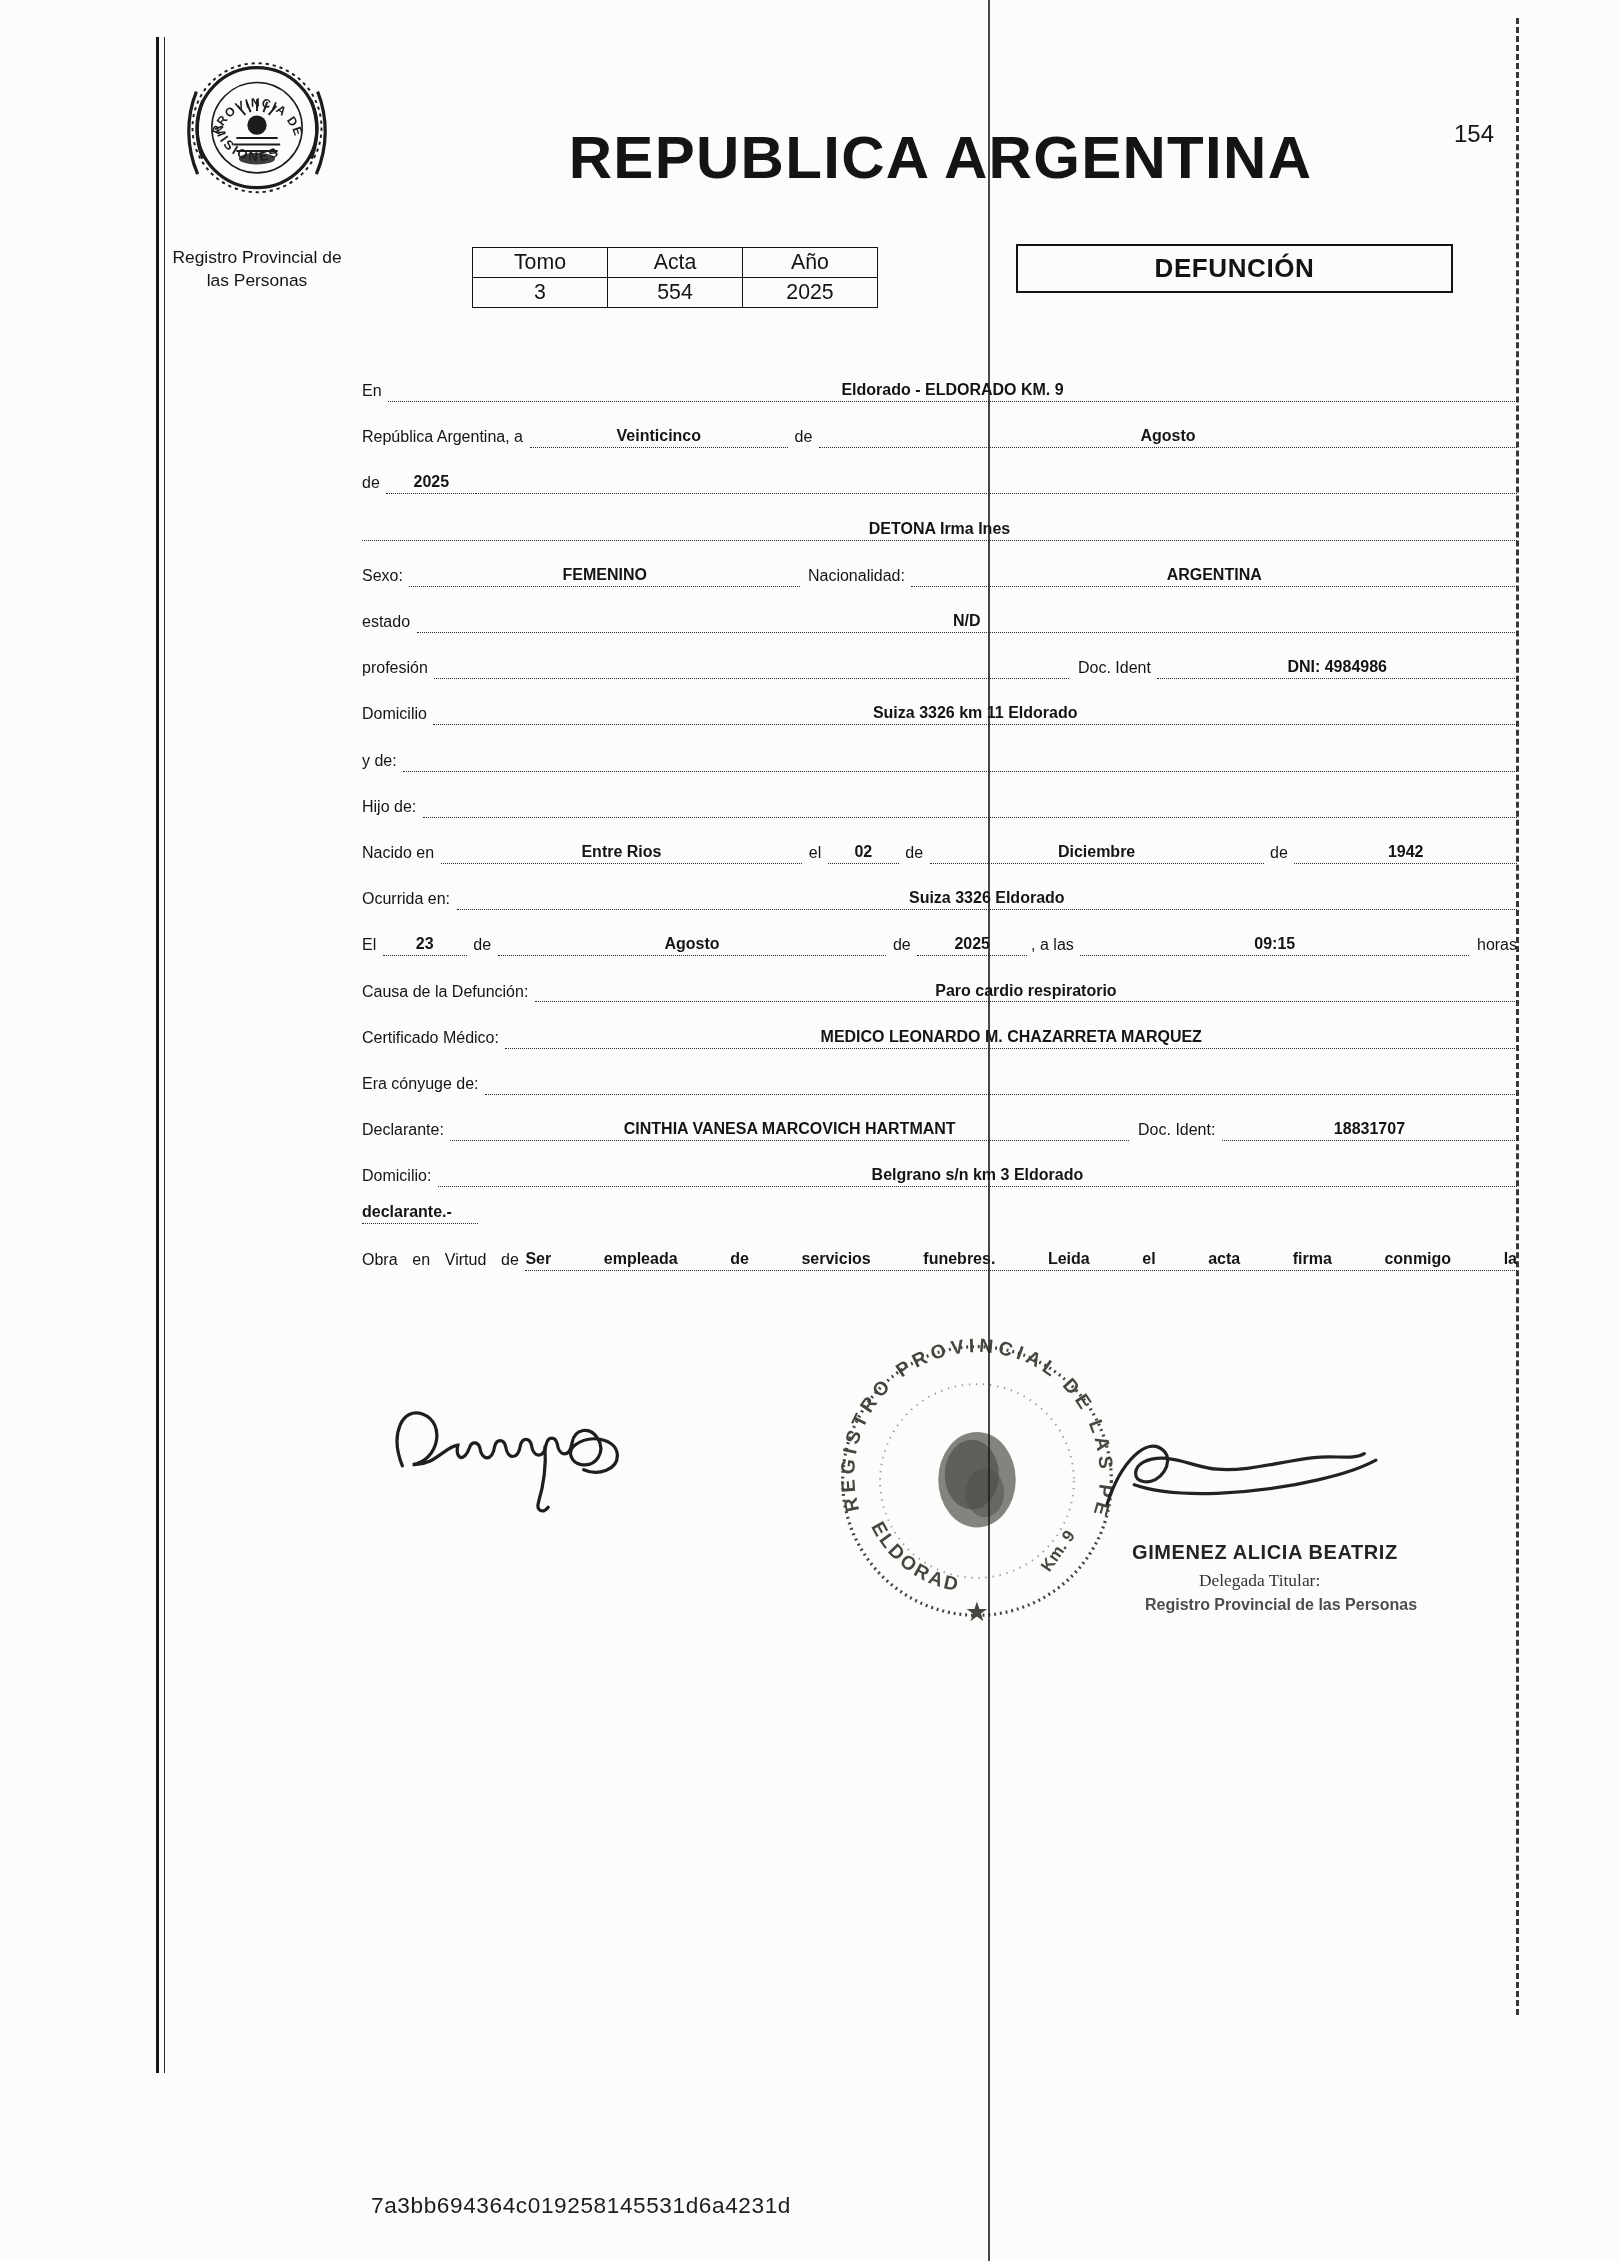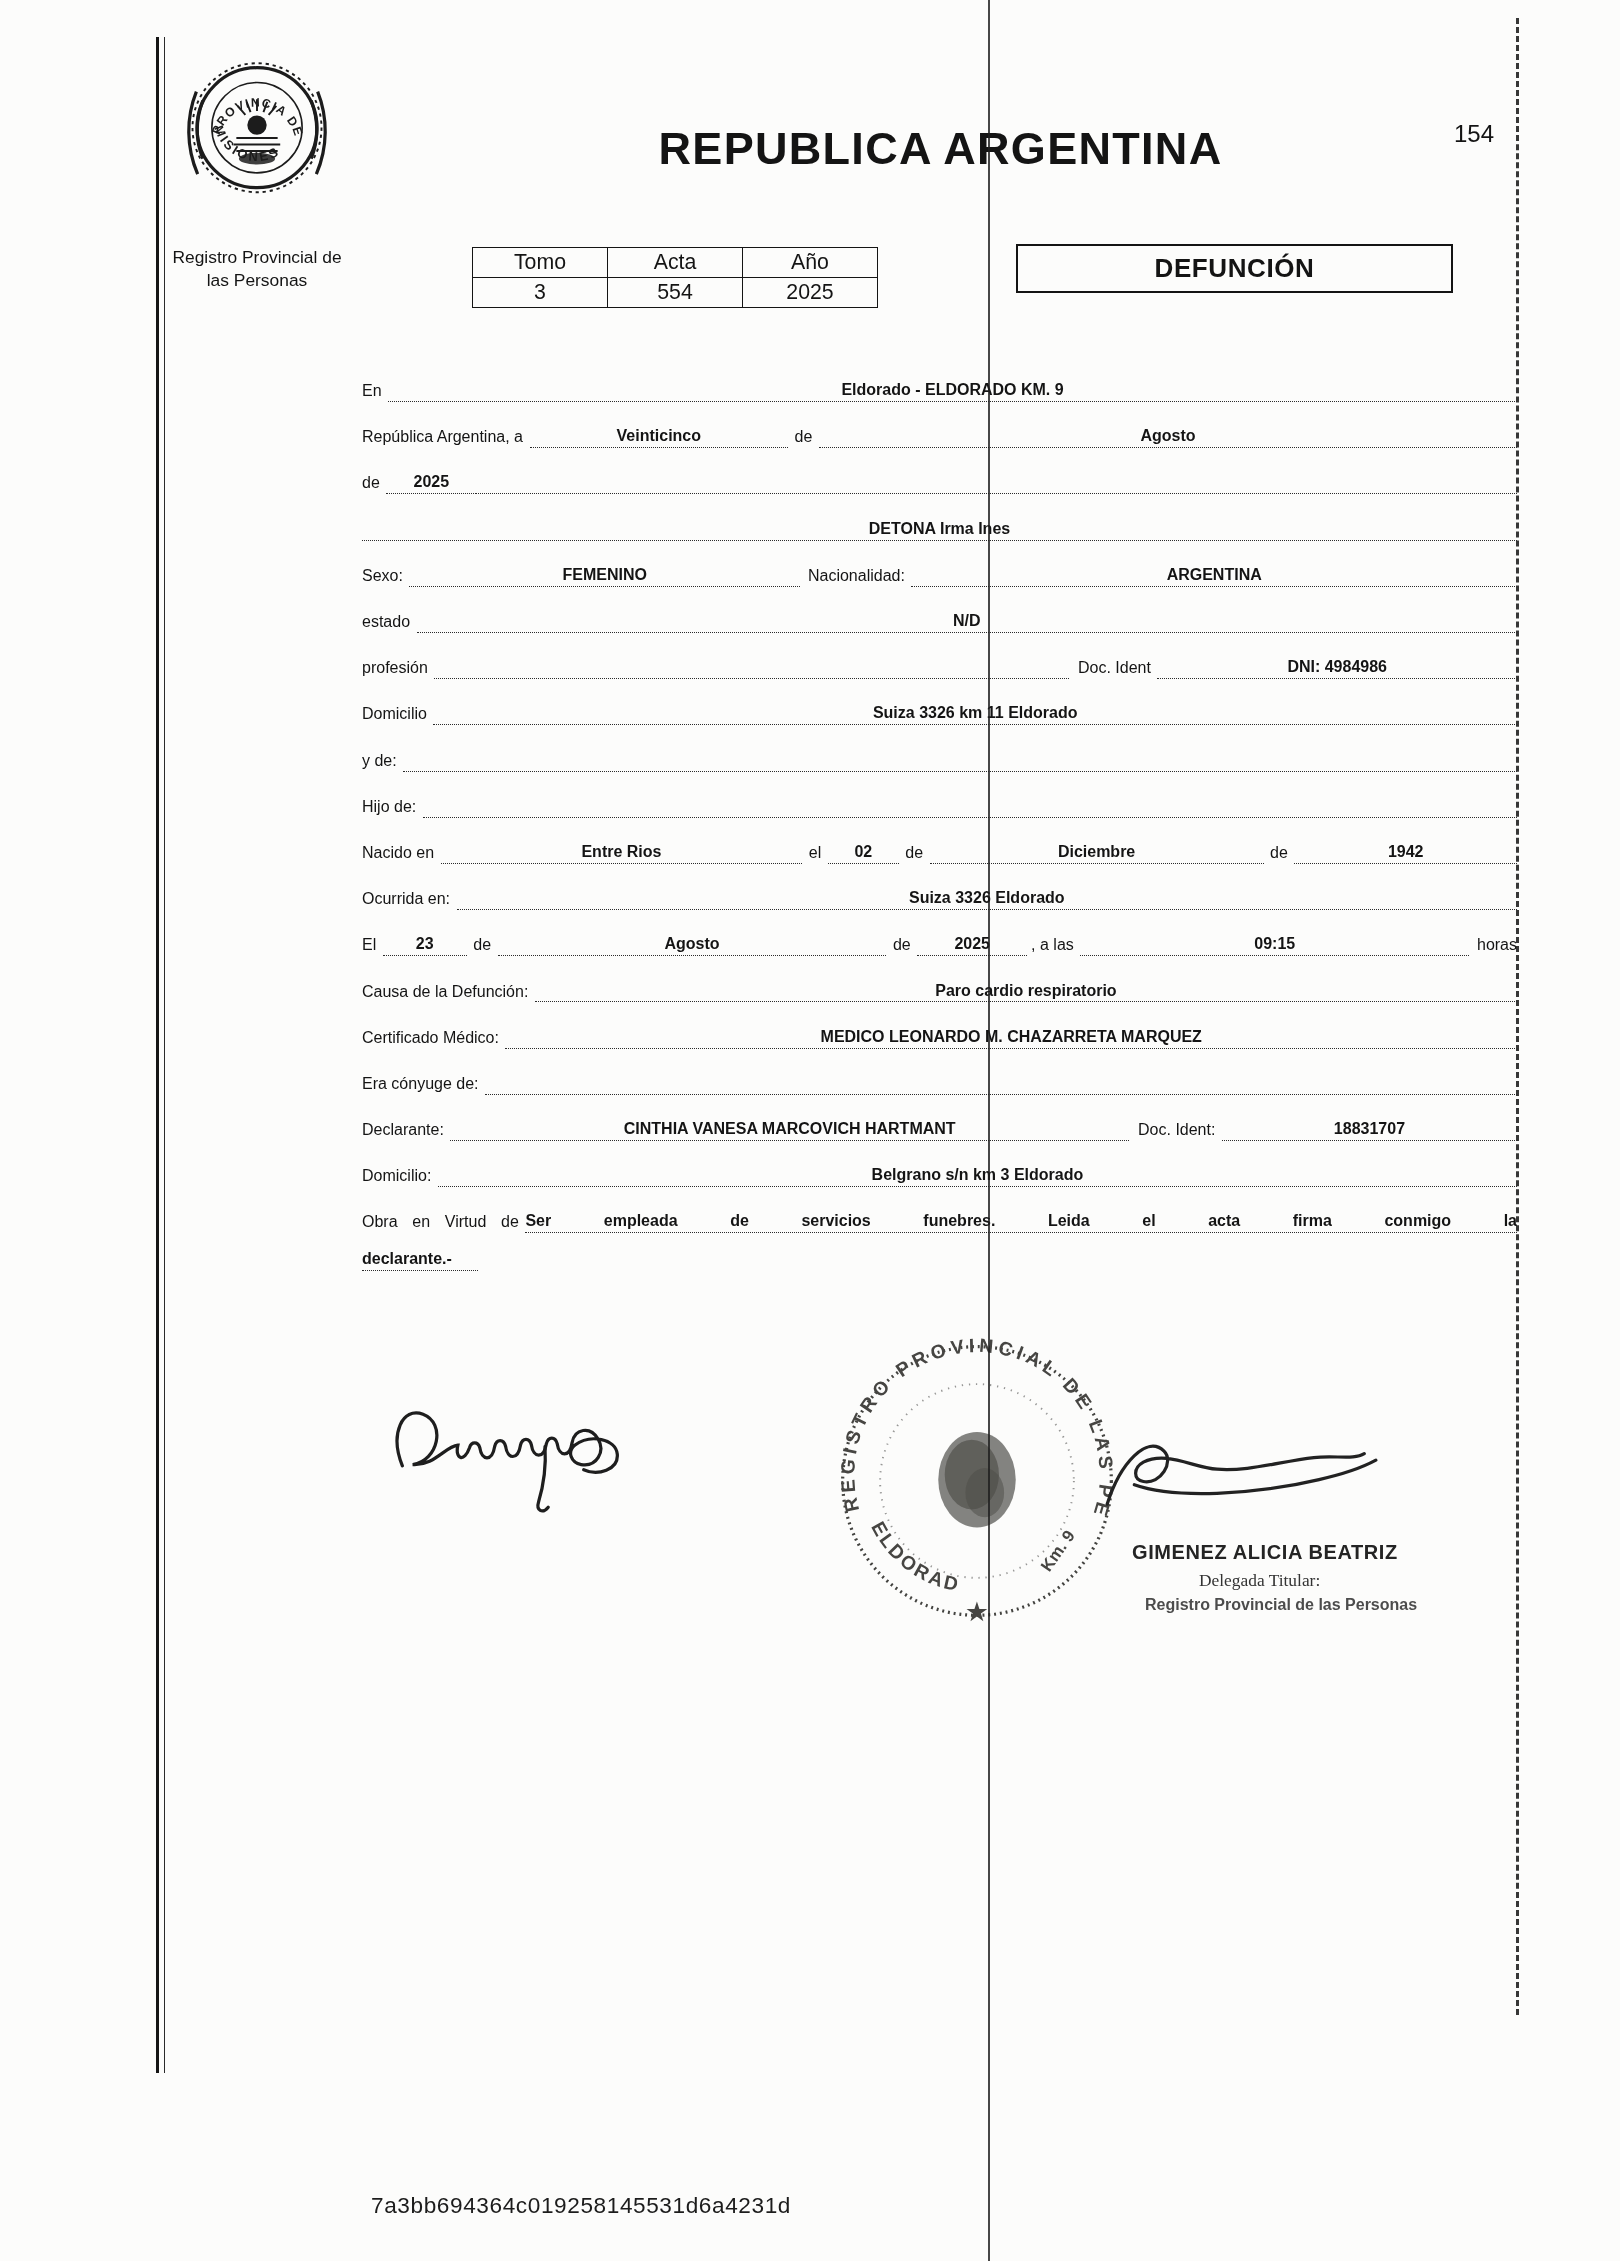--- a/index.html
+++ b/index.html
@@ -16,21 +16,21 @@
   .fold-line   { left:988px; top:0; width:1.9px;  height:2261px; background:#1f1f1f; opacity:.82; z-index:40; }
   .left-line-a { left:156px;  top:37px; width:2.6px; height:2036px; background:#151515; }
   .left-line-b { left:164px;  top:37px; width:1.3px; height:2036px; background:#2a2a2a; }
   .right-line  { left:1516px; top:18px; width:0;  height:1997px; border-left:3.2px dashed #222; opacity:.9; }
 
   .page-number { left:1454px; top:120px; font-size:24px; }
 
   .org-block { left:160px; top:246px; width:194px; text-align:center; font-size:17.4px; line-height:1.3; }
 
   .title { left:362px; top:123px; width:1157px; text-align:center;
-           font-size:45px; font-weight:700; letter-spacing:1.3px; }
+           font-size:60px; font-weight:700; letter-spacing:1.3px; }
 
   table.reg-table { border-collapse:collapse; }
   table.reg-table th, table.reg-table td {
     border:1.9px solid #141414; width:135px; height:30px;
     text-align:center; font-size:21.3px; font-weight:400;
   }
 
   .defuncion-box {
     left:1016px; top:244px; width:437px; height:49px;
     border:2.6px solid #141414; display:flex; align-items:center; justify-content:center;
@@ -221,27 +221,27 @@
       <span class="fill" style="flex:2.3 1 0;">CINTHIA VANESA MARCOVICH HARTMANT</span>
       <span class="lbl" style="padding-left:9px;">Doc. Ident:</span>
       <span class="fill" style="flex:1 1 0;">18831707</span>
     </div>
 
     <div class="row">
       <span class="lbl">Domicilio:</span>
       <span class="fill grow">Belgrano s/n km 3 Eldorado</span>
     </div>
 
+    <div class="row" style="margin-top:-9px;">
+      <span class="inline-fill">declarante.-</span>
+    </div>
+
     <div class="row">
       <span class="lbl spread">Obra en Virtud de</span>
       <span class="fill grow just">Ser empleada de servicios funebres. Leida el acta firma conmigo la</span>
-    </div>
-
-    <div class="row" style="margin-top:-9px;">
-      <span class="inline-fill">declarante.-</span>
     </div>
 
   </div>
 
   <svg class="abs" style="left:383px; top:1369px;" width="284" height="155" viewBox="0 0 440 240">
     <g fill="none" stroke="#1e1e1e" stroke-width="5" stroke-linecap="round">
       <path d="M30,150 C10,100 30,58 62,70 C98,84 86,142 46,148 C80,150 96,120 116,118
                C111,140 126,145 134,122 C137,112 147,112 150,122 C153,142 169,144 173,120
                C176,108 187,108 190,120 C193,140 209,142 213,118 C216,106 227,106 230,118
                C233,138 249,140 253,116 C256,104 267,104 270,116 C273,136 289,138 293,114

